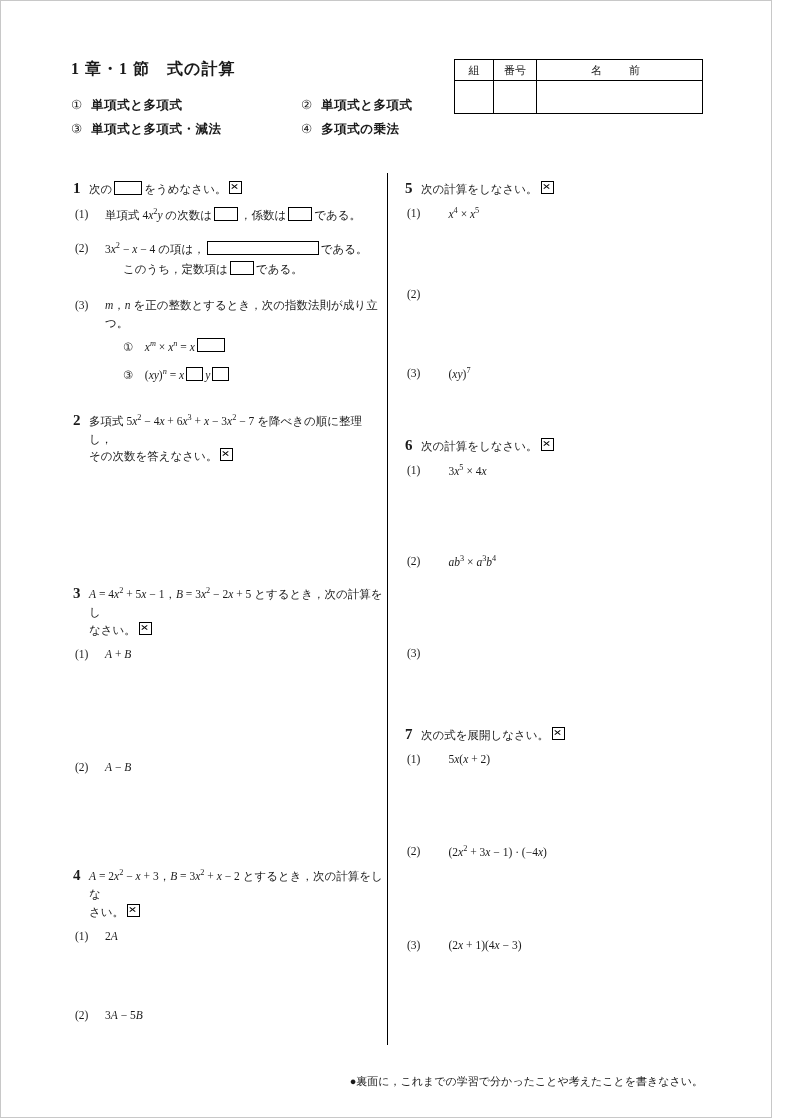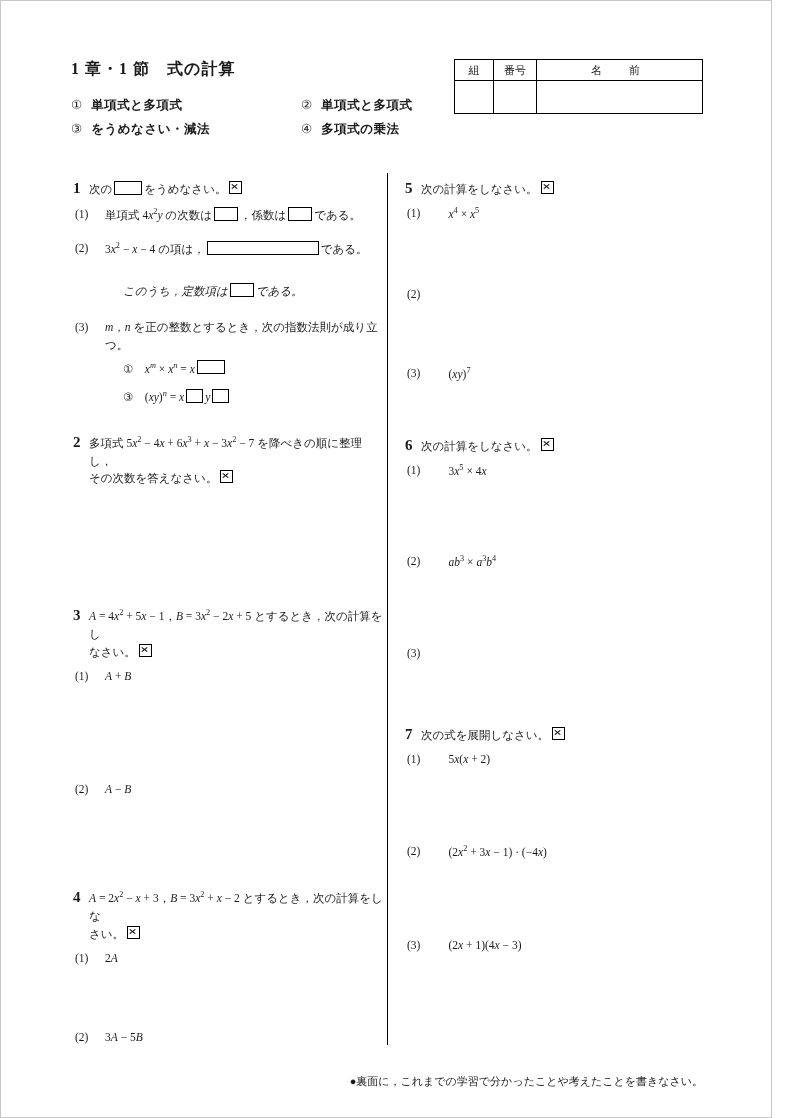--- a/index.html
+++ b/index.html
@@ -195,21 +195,21 @@
           <span class="subtext">単項式と多項式</span>
         </div>
         <div class="subitem">
           <span class="circnum">②</span>
           <span class="subtext">単項式と多項式</span>
         </div>
       </div>
       <div class="subrow">
         <div class="subitem first">
           <span class="circnum">③</span>
-          <span class="subtext">をうめなさい・減法</span>
+          <span class="subtext">単項式と多項式・減法</span>
         </div>
         <div class="subitem">
           <span class="circnum">④</span>
           <span class="subtext">多項式の乗法</span>
         </div>
       </div>
     </div>
   </div>
 
   <table class="namebox">
@@ -239,21 +239,21 @@
 
       <div class="sub" style="margin-top:7px;">
         <span class="sub-label">(1)</span>
         <span class="sub-body">単項式 <span class="m mn">4</span><span class="m">x</span><sup>2</sup><span class="m">y</span> の次数は<span class="ansbox sm"></span>，係数は<span class="ansbox sm"></span>である。</span>
       </div>
 
       <div class="sub" style="margin-top:16px;">
         <span class="sub-label">(2)</span>
         <span class="sub-body"><span class="m mn">3</span><span class="m">x</span><sup>2</sup> <span class="mn">−</span> <span class="m">x</span> <span class="mn">−</span> <span class="mn">4</span> の項は，<span class="ansbox wide"></span>である。</span>
       </div>
-      <div class="sub" style="margin-top:24px;font-style:italic;">
+      <div class="sub" style="margin-top:2px;">
         <span class="sub-label"></span>
         <span class="sub-body indent-1">このうち，定数項は<span class="ansbox sm"></span>である。</span>
       </div>
 
       <div class="sub" style="margin-top:18px;">
         <span class="sub-label">(3)</span>
         <span class="sub-body"><span class="m">m</span>，<span class="m">n</span> を正の整数とするとき，次の指数法則が成り立つ。</span>
       </div>
       <div class="sub" style="margin-top:5px;">
         <span class="sub-label"></span>

